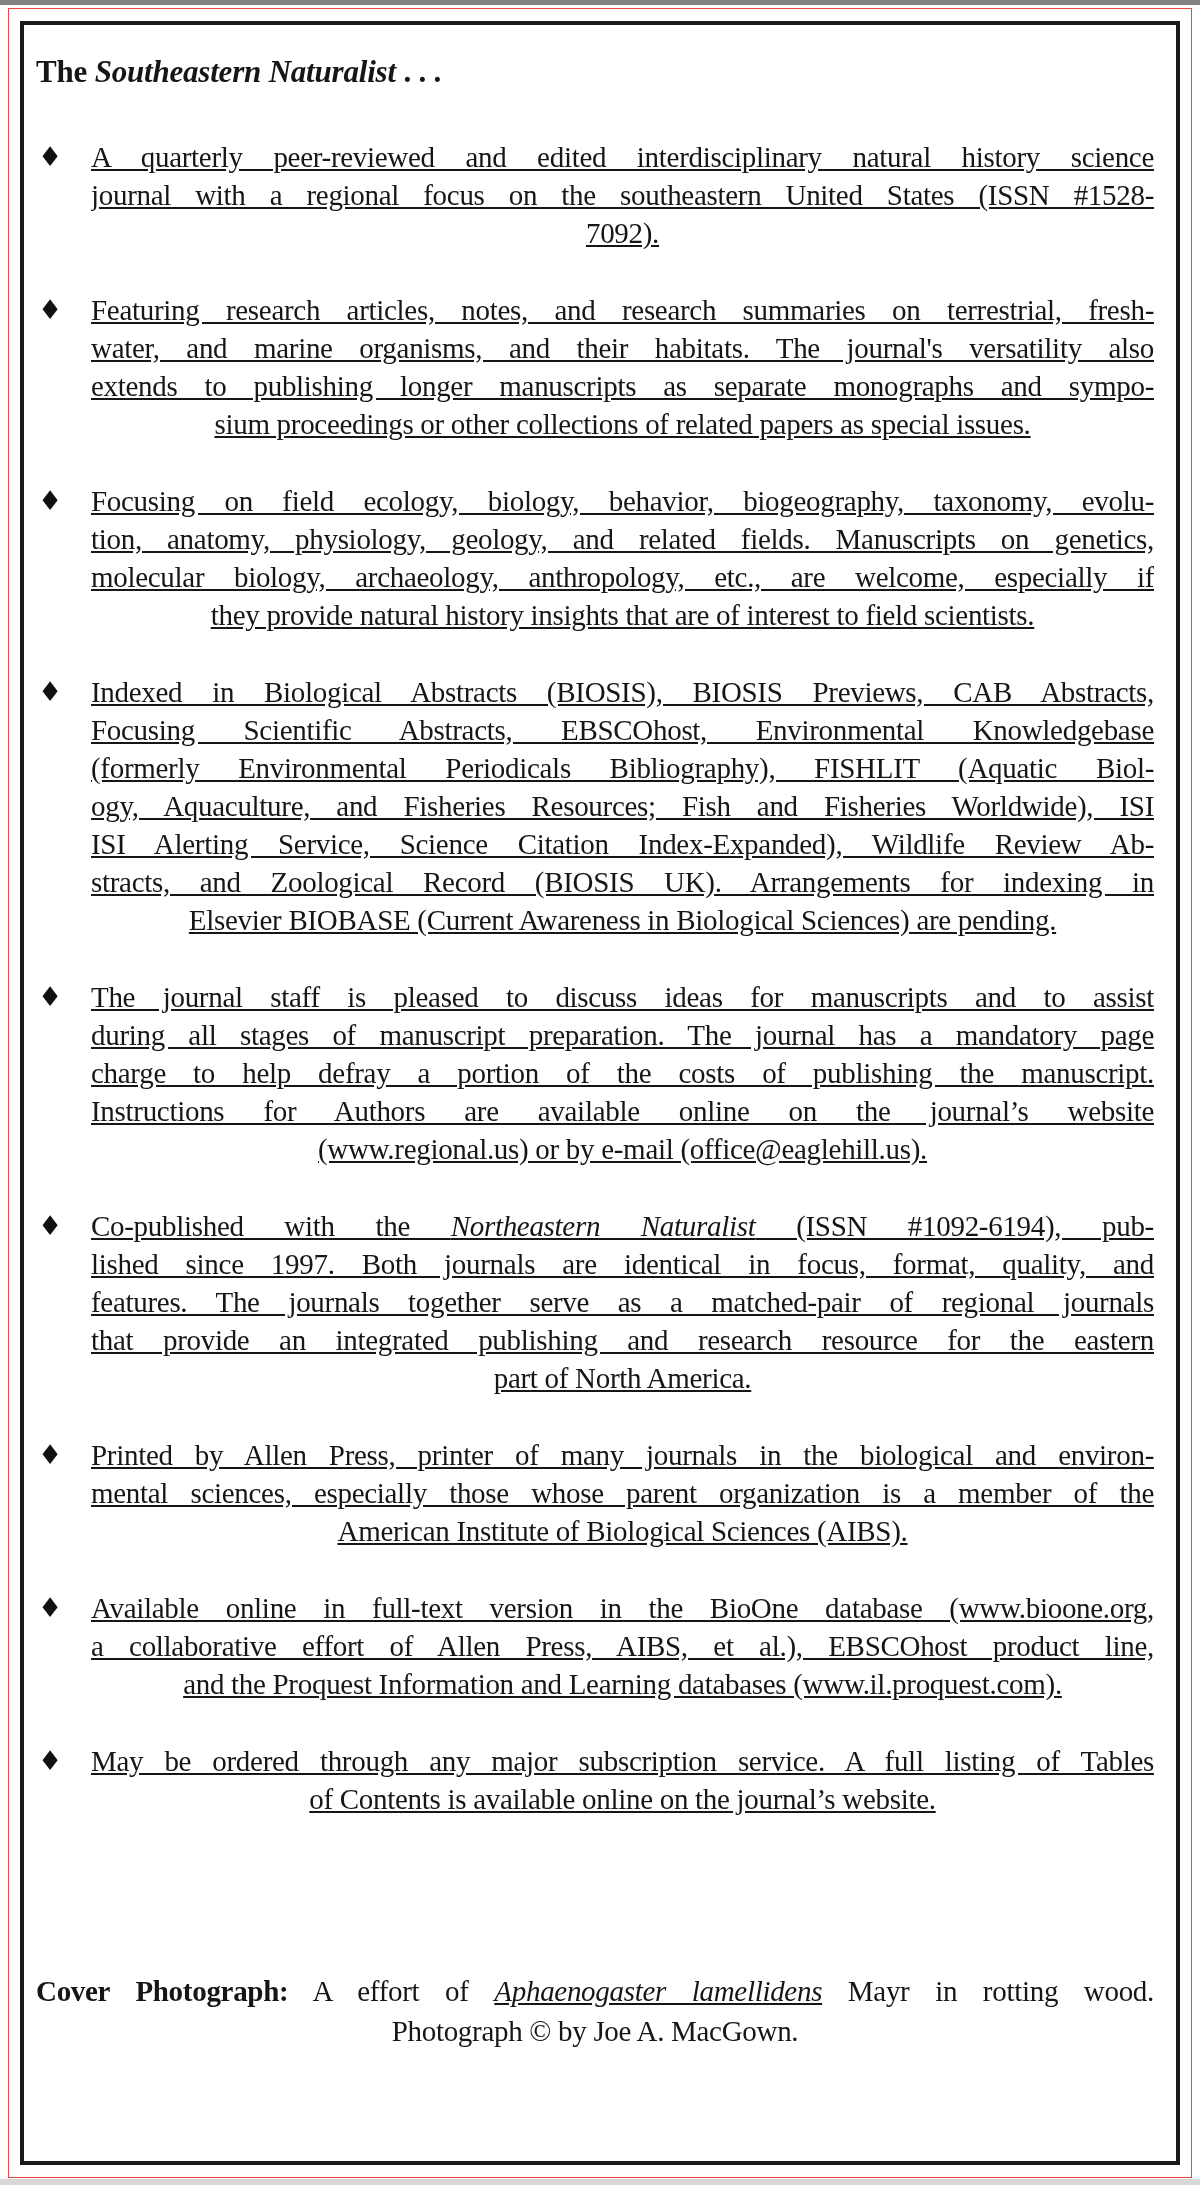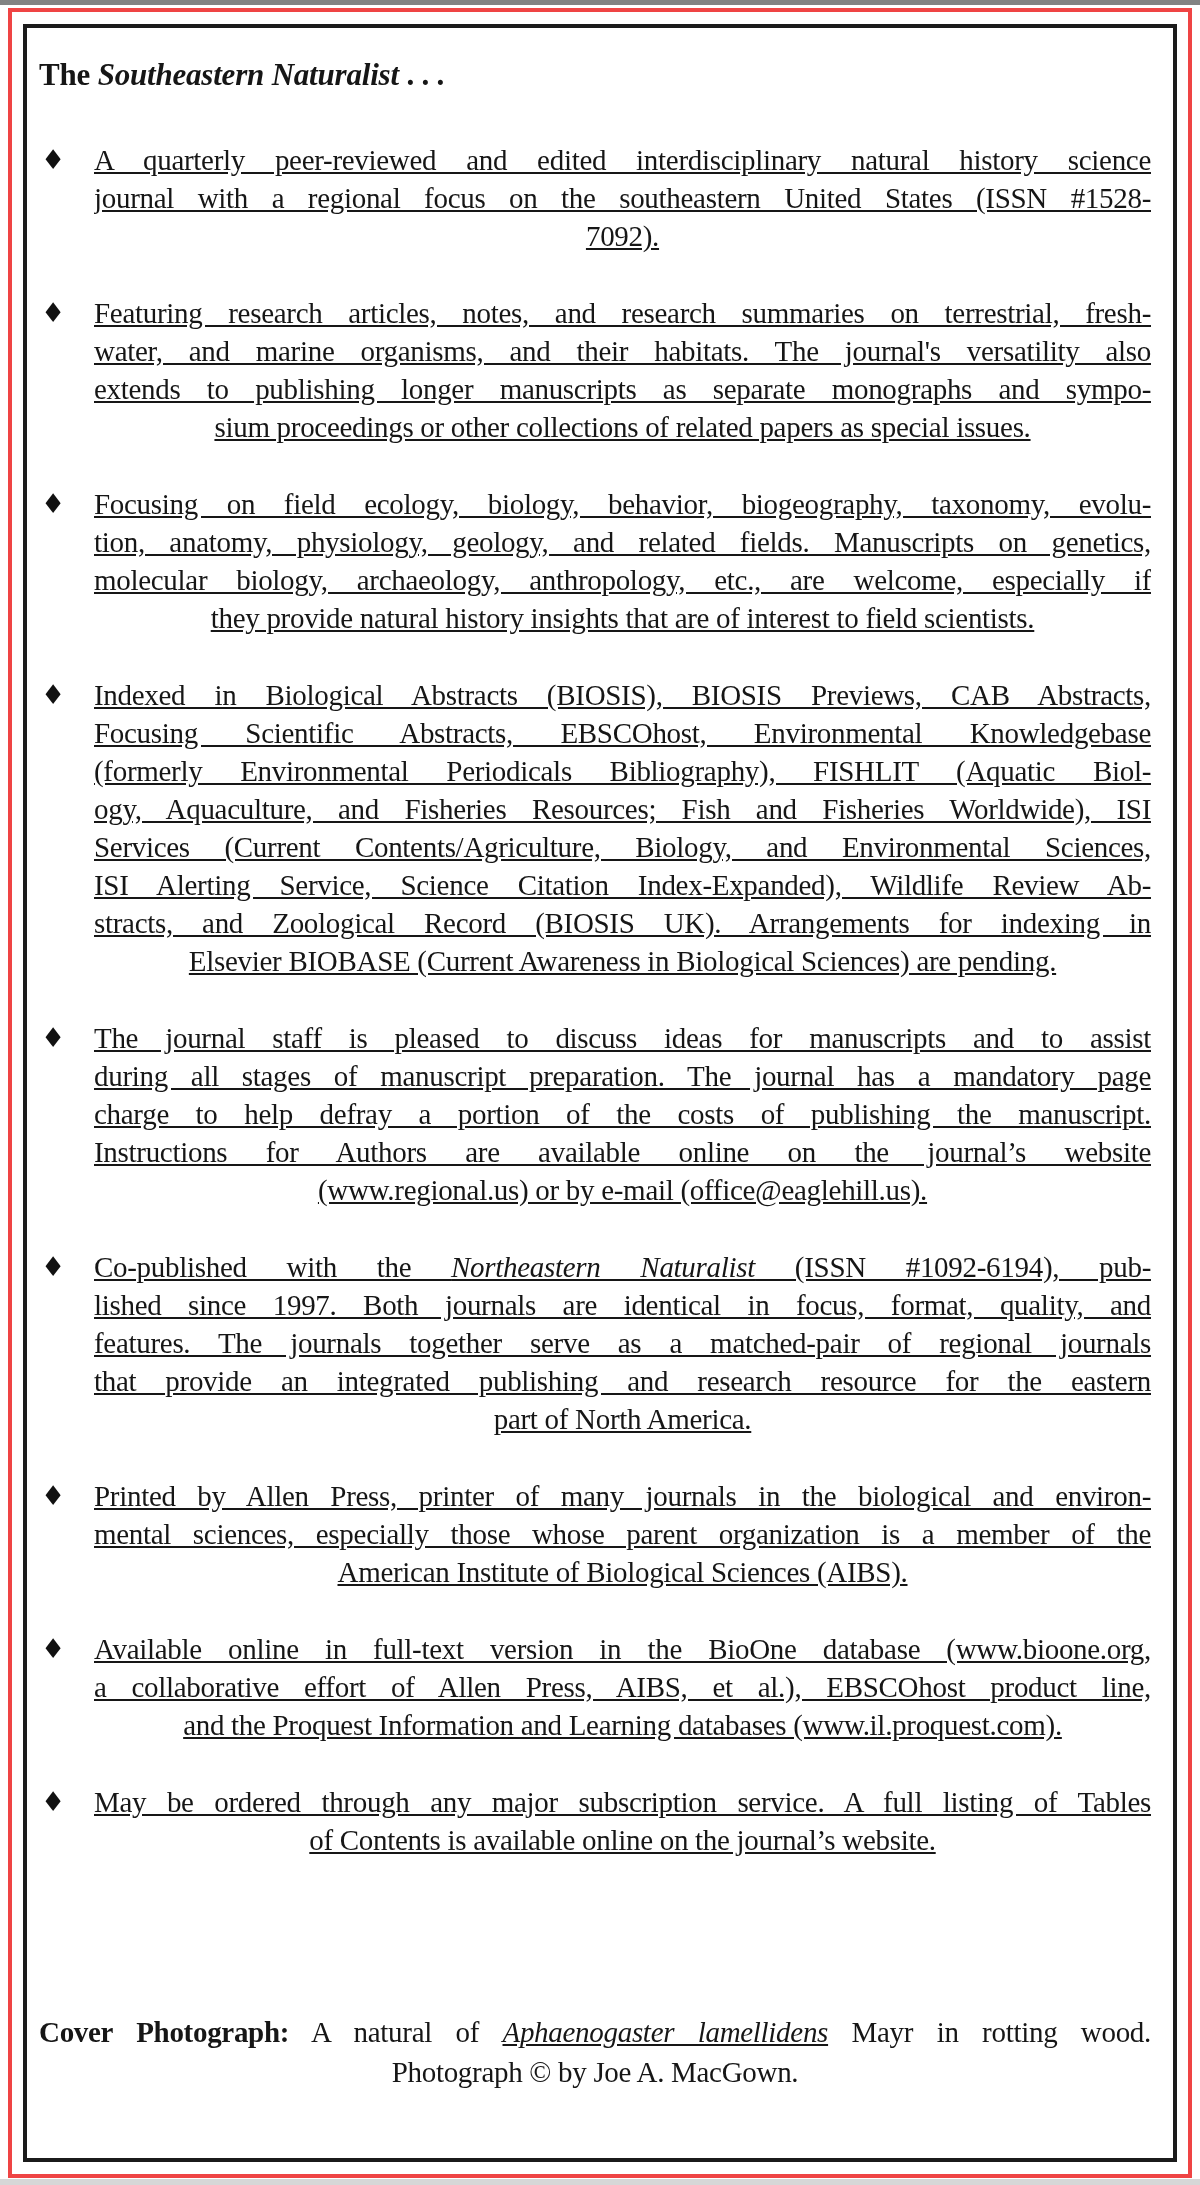--- a/index.html
+++ b/index.html
@@ -9,21 +9,21 @@
     height: 2185px;
     background: #ffffff;
     font-family: "Liberation Serif", "DejaVu Serif", serif;
     color: #161616;
     overflow: hidden;
   }
   .edge-top   { position: absolute; top: 0; left: 0; width: 100%; height: 5px; background: #828282; }
   .edge-bottom{ position: absolute; bottom: 0; left: 0; width: 100%; height: 6px; background: #d7d7d7; }
   .outer-frame {
     position: absolute; top: 8px; left: 8px; right: 8px; bottom: 7px;
-    border: 4px solid #ef4444;
+    border: 1px solid #ef4444;
   }
   .inner-frame {
     position: absolute; top: 12px; left: 11px; right: 11px; bottom: 12px;
     border: 4px solid #1b1b1b;
     box-sizing: border-box;
     padding: 28px 22px 24px 12px;
     overflow: hidden;
   }
   h1.title {
     margin: 0 0 47px 0;
@@ -104,21 +104,20 @@
               <div class="tline last">they provide natural history insights that are of interest to field scientists.</div>
             </div>
           </div>
           <div class="bullet">
             <div class="marker">♦</div>
             <div class="btext">
               <div class="tline just">Indexed in Biological Abstracts (BIOSIS), BIOSIS Previews, CAB Abstracts,</div>
               <div class="tline just">Focusing Scientific Abstracts, EBSCOhost, Environmental Knowledgebase</div>
               <div class="tline just">(formerly Environmental Periodicals Bibliography), FISHLIT (Aquatic Biol-</div>
               <div class="tline just">ogy, Aquaculture, and Fisheries Resources; Fish and Fisheries Worldwide), ISI</div>
-              <div class="tline just">Services (Current Contents/Agriculture, Biology, and Environmental Sciences,</div>
               <div class="tline just">ISI Alerting Service, Science Citation Index-Expanded), Wildlife Review Ab-</div>
               <div class="tline just">stracts, and Zoological Record (BIOSIS UK). Arrangements for indexing in</div>
               <div class="tline last">Elsevier BIOBASE (Current Awareness in Biological Sciences) are pending.</div>
             </div>
           </div>
           <div class="bullet">
             <div class="marker">♦</div>
             <div class="btext">
               <div class="tline just">The journal staff is pleased to discuss ideas for manuscripts and to assist</div>
               <div class="tline just">during all stages of manuscript preparation. The journal has a mandatory page</div>
@@ -156,19 +155,19 @@
           <div class="bullet">
             <div class="marker">♦</div>
             <div class="btext">
               <div class="tline just">May be ordered through any major subscription service. A full listing of Tables</div>
               <div class="tline last">of Contents is available online on the journal’s website.</div>
             </div>
           </div>
         </div>
 
       <div class="cover">
-        <div class="cover-line just"><span class="lbl">Cover Photograph:</span><span> A natural of </span><span class="sp">Aphaenogaster lamellidens</span><span> Mayr in rotting wood.</span></div>
+        <div class="cover-line just"><span class="lbl">Cover Photograph:</span><span> A effort of </span><span class="sp">Aphaenogaster lamellidens</span><span> Mayr in rotting wood.</span></div>
         <div class="cover-line last"><span>Photograph © by Joe A. MacGown.</span></div>
       </div>
 
     </div>
   </div>
 </div>
 
 </body></html>

